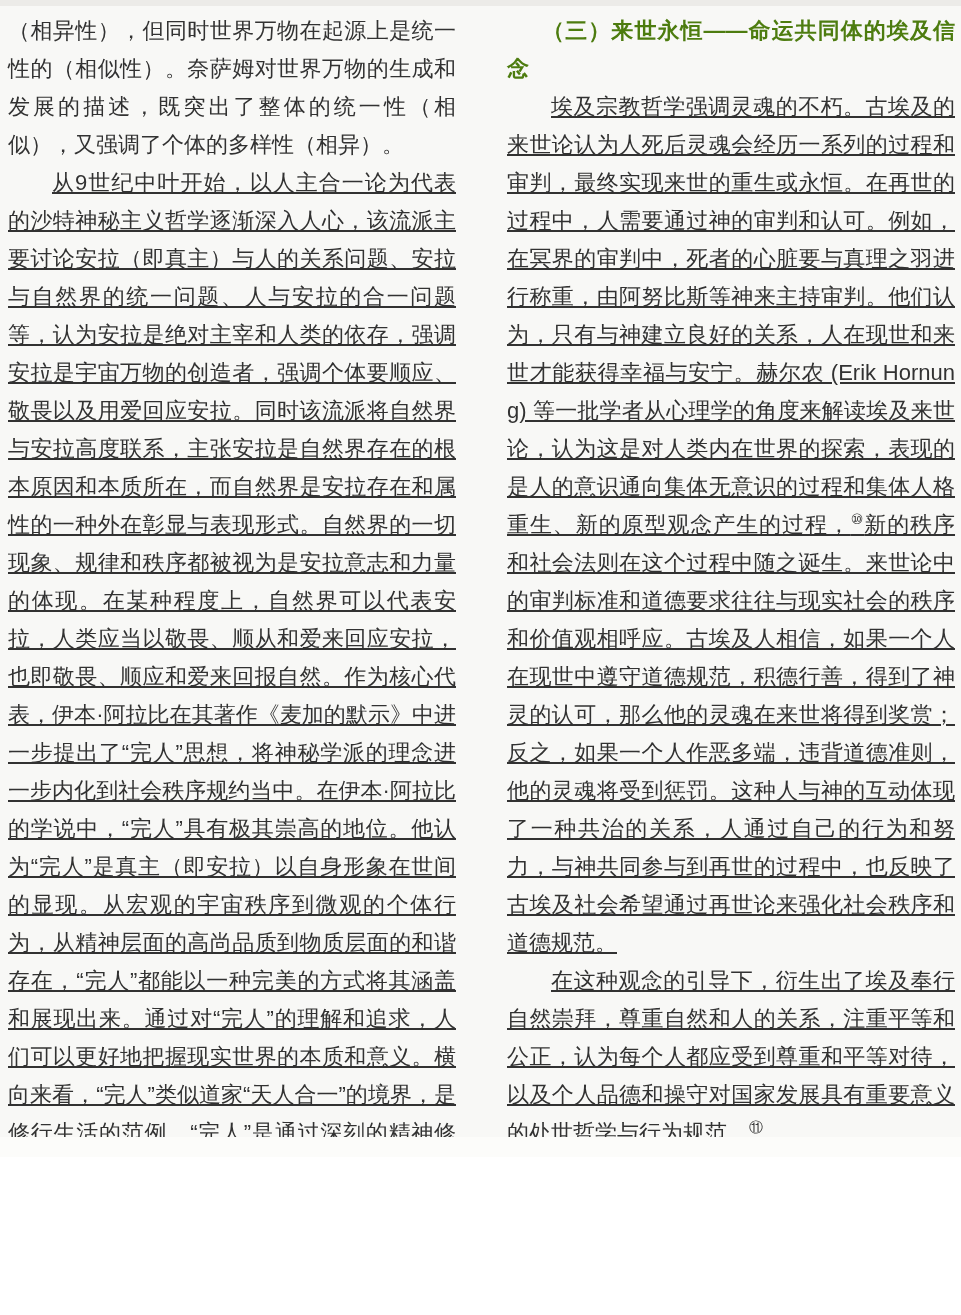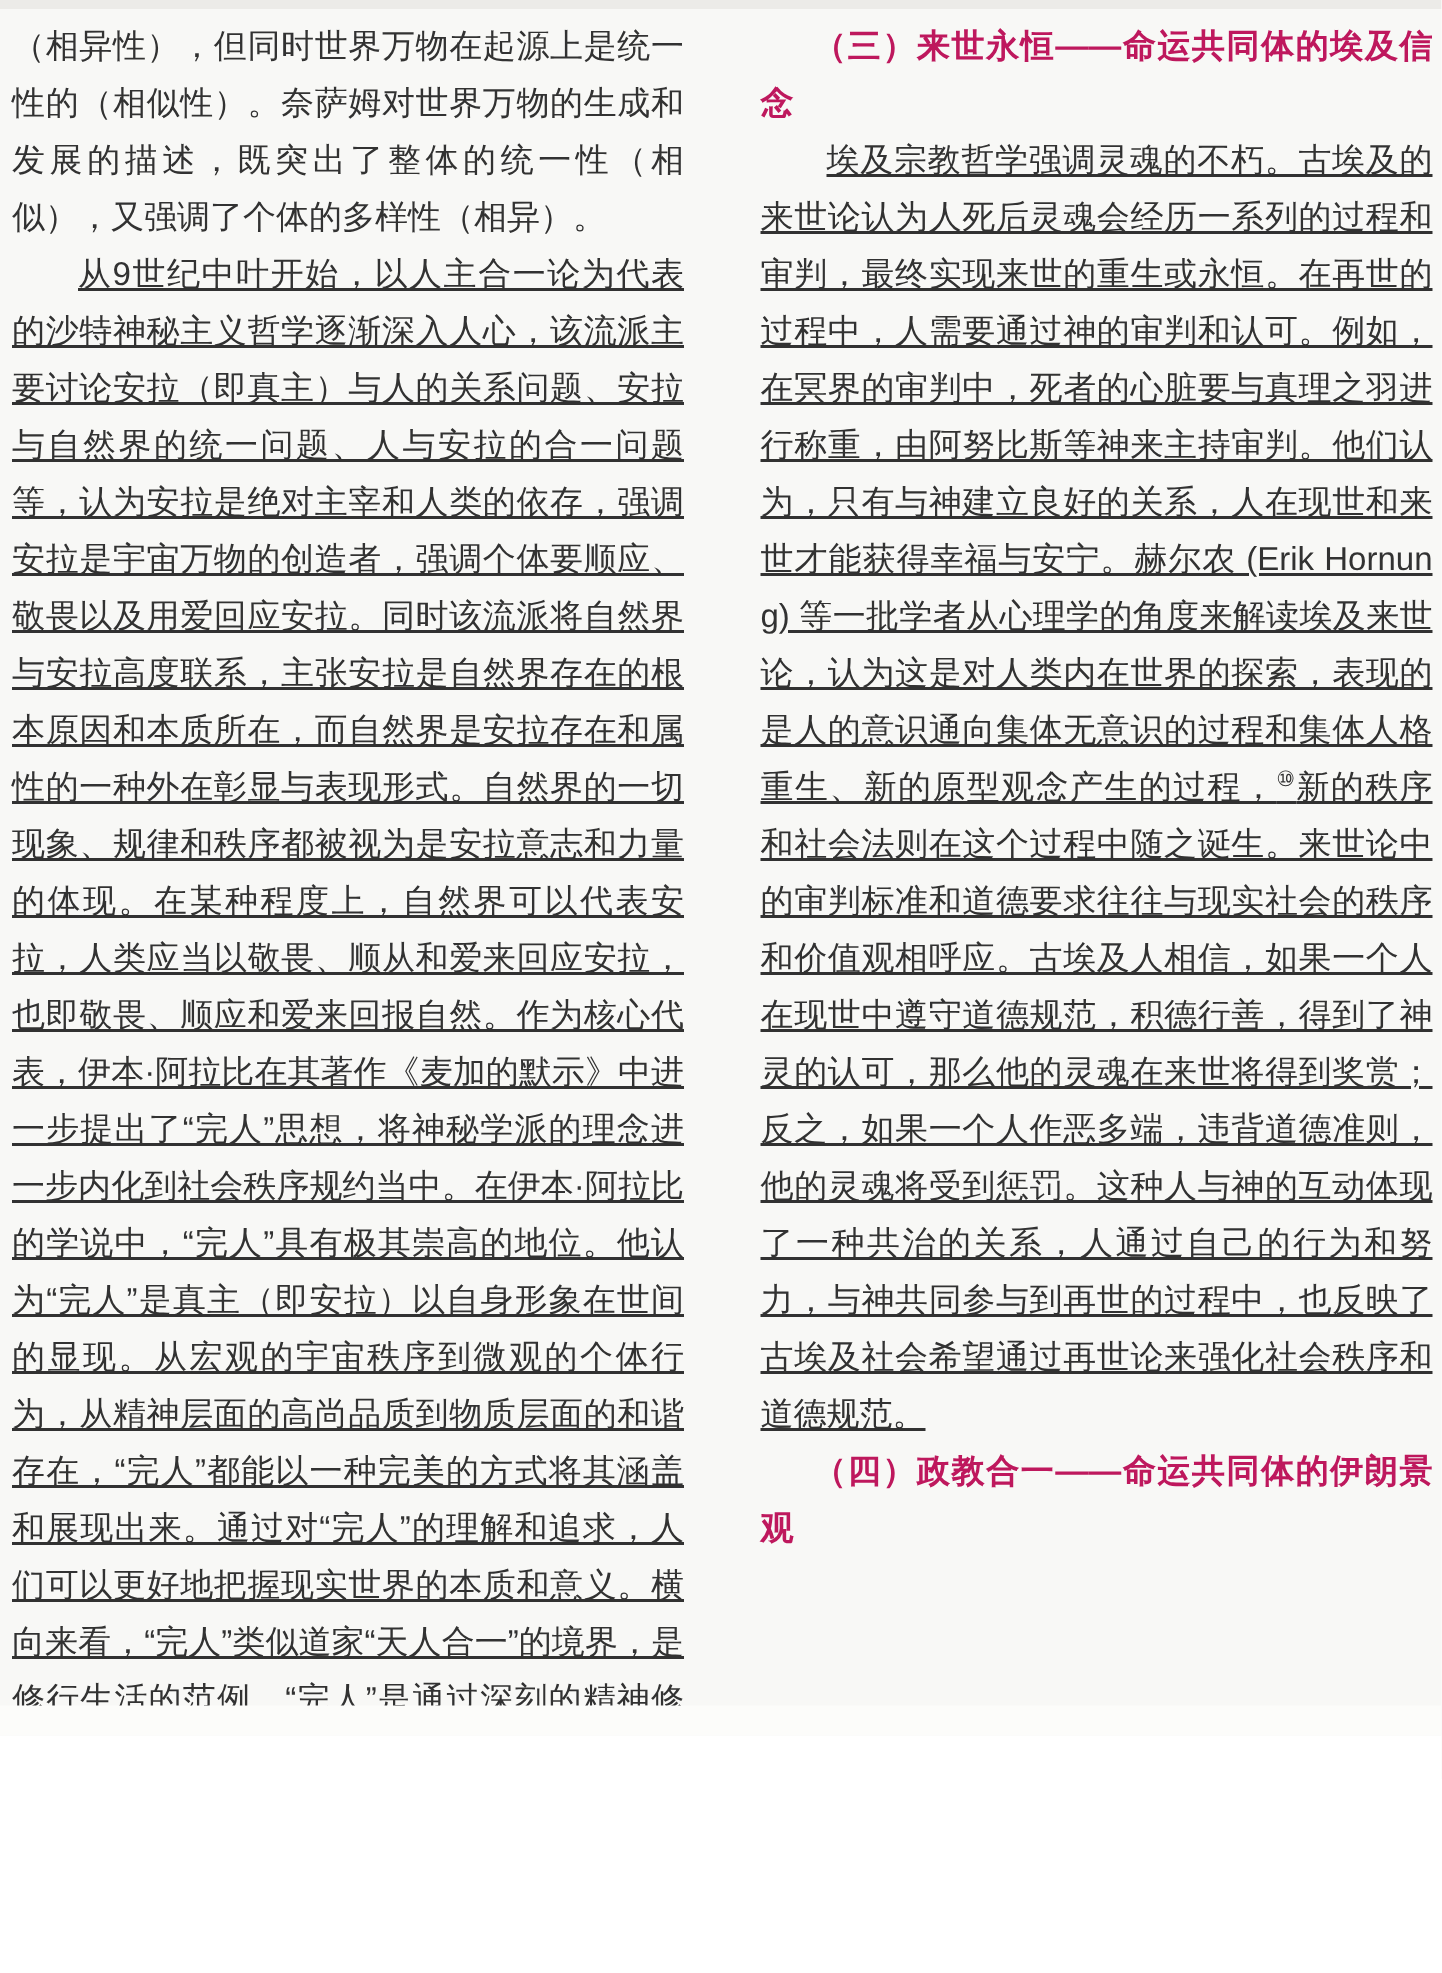--- a/index.html
+++ b/index.html
@@ -36,21 +36,21 @@
     line-height: 38px;
     color: #323232;
     text-align: justify;
     text-justify: inter-character;
     word-break: break-all;
   }
   .col p { margin: 0; }
   .col p.indent { text-indent: 2em; text-decoration: underline; }
   .col .heading {
     font-weight: bold;
-    color: #be185d;
+    color: #4d7c0f;
     text-indent: 1.6em;
     line-height: 38px;
     margin: 0;
   }
   sup.fn {
     font-size: 14px;
     line-height: 0;
     vertical-align: super;
   }
 </style>
@@ -60,17 +60,18 @@
 <div class="page">
   <div class="top-band"></div>
   <div class="columns">
     <div class="col" id="left-col">
         <p class="">（相异性），但同时世界万物在起源上是统一性的（相似性）。奈萨姆对世界万物的生成和发展的描述，既突出了整体的统一性（相似），又强调了个体的多样性（相异）。</p>
         <p class="indent">从9世纪中叶开始，以人主合一论为代表的沙特神秘主义哲学逐渐深入人心，该流派主要讨论安拉（即真主）与人的关系问题、安拉与自然界的统一问题、人与安拉的合一问题等，认为安拉是绝对主宰和人类的依存，强调安拉是宇宙万物的创造者，强调个体要顺应、敬畏以及用爱回应安拉。同时该流派将自然界与安拉高度联系，主张安拉是自然界存在的根本原因和本质所在，而自然界是安拉存在和属性的一种外在彰显与表现形式。自然界的一切现象、规律和秩序都被视为是安拉意志和力量的体现。在某种程度上，自然界可以代表安拉，人类应当以敬畏、顺从和爱来回应安拉，也即敬畏、顺应和爱来回报自然。作为核心代表，伊本·阿拉比在其著作《麦加的默示》中进一步提出了“完人”思想，将神秘学派的理念进一步内化到社会秩序规约当中。在伊本·阿拉比的学说中，“完人”具有极其崇高的地位。他认为“完人”是真主（即安拉）以自身形象在世间的显现。从宏观的宇宙秩序到微观的个体行为，从精神层面的高尚品质到物质层面的和谐存在，“完人”都能以一种完美的方式将其涵盖和展现出来。通过对“完人”的理解和追求，人们可以更好地把握现实世界的本质和意义。横向来看，“完人”类似道家“天人合一”的境界，是修行生活的范例。“完人”是通过深刻的精神修行和对自我及世界的深刻洞察而达到的一种境界。这也类似道德规范的代表，“完人”即是通过道德规范来管理社会，形成社会高度一致的道德行为模式，在</p>
       </div>
     <div class="col" id="right-col">
         <p class="heading">（三）来世永恒——命运共同体的埃及信念</p>
         <p class="indent">埃及宗教哲学强调灵魂的不朽。古埃及的来世论认为人死后灵魂会经历一系列的过程和审判，最终实现来世的重生或永恒。在再世的过程中，人需要通过神的审判和认可。例如，在冥界的审判中，死者的心脏要与真理之羽进行称重，由阿努比斯等神来主持审判。他们认为，只有与神建立良好的关系，人在现世和来世才能获得幸福与安宁。赫尔农 (Erik Hornung) 等一批学者从心理学的角度来解读埃及来世论，认为这是对人类内在世界的探索，表现的是人的意识通向集体无意识的过程和集体人格重生、新的原型观念产生的过程，<sup class="fn">⑩</sup>新的秩序和社会法则在这个过程中随之诞生。来世论中的审判标准和道德要求往往与现实社会的秩序和价值观相呼应。古埃及人相信，如果一个人在现世中遵守道德规范，积德行善，得到了神灵的认可，那么他的灵魂在来世将得到奖赏；反之，如果一个人作恶多端，违背道德准则，他的灵魂将受到惩罚。这种人与神的互动体现了一种共治的关系，人通过自己的行为和努力，与神共同参与到再世的过程中，也反映了古埃及社会希望通过再世论来强化社会秩序和道德规范。</p>
+        <p class="indent">在这种观念的引导下，衍生出了埃及奉行自然崇拜，尊重自然和人的关系，注重平等和公正，认为每个人都应受到尊重和平等对待，以及个人品德和操守对国家发展具有重要意义的处世哲学与行为规范。<sup class="fn">⑪</sup></p>
         <p class="heading">（四）政教合一——命运共同体的伊朗景观</p>
       </div>
   </div>
   <div class="bottom-band"></div>
 </div>
 
 </body></html>

